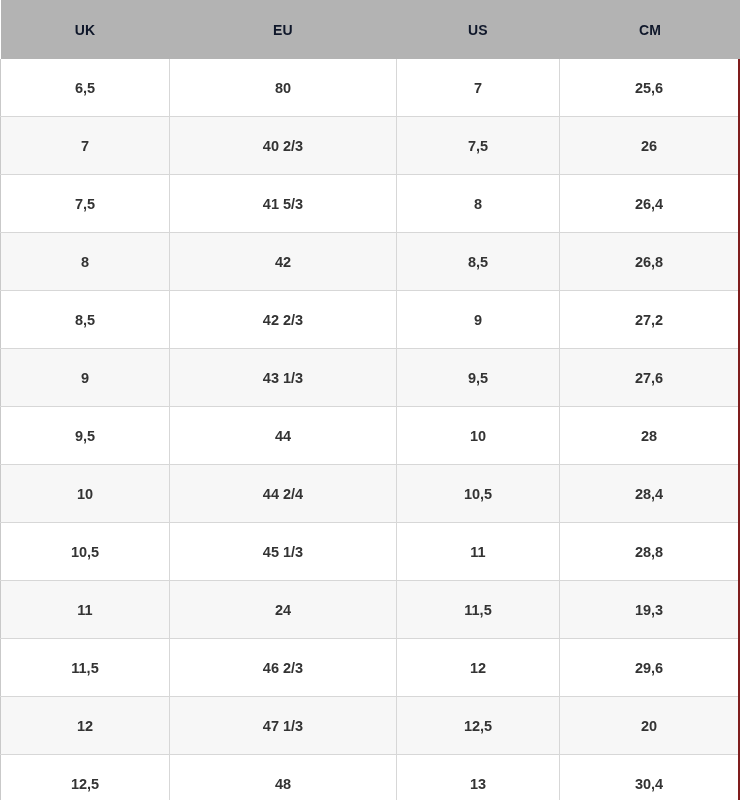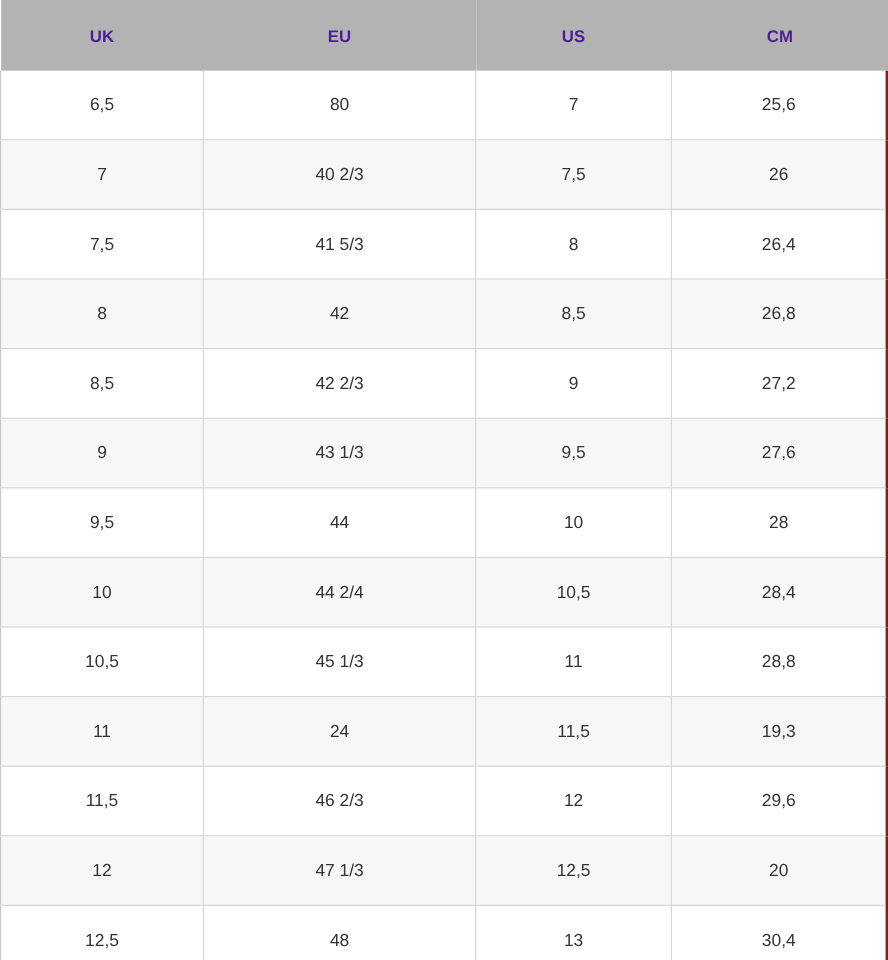--- a/index.html
+++ b/index.html
@@ -23,35 +23,35 @@
   }
 
   .size-chart col.c-uk { width: 169px; }
   .size-chart col.c-eu { width: 227px; }
   .size-chart col.c-us { width: 163px; }
   .size-chart col.c-cm { width: 181px; }
 
   .size-chart thead th {
     height: 59px;
     background: #b3b3b3;
-    color: #4c1d95;
+    color: #0f172a;
     font-size: 14px;
     font-weight: 600;
     letter-spacing: 0.2px;
     text-align: center;
     vertical-align: middle;
     padding: 0;
     border: 0;
   }
 
   .size-chart tbody td {
     height: 57px;
     color: #333333;
     font-size: 14.5px;
-    font-weight: 400;
+    font-weight: 700;
     text-align: center;
     vertical-align: middle;
     padding: 0;
     background: #ffffff;
     border-right: 1px solid #d7d7d7;
     border-bottom: 1px solid #d7d7d7;
   }
 
   .size-chart tbody tr:nth-child(even) td {
     background: #f7f7f7;

